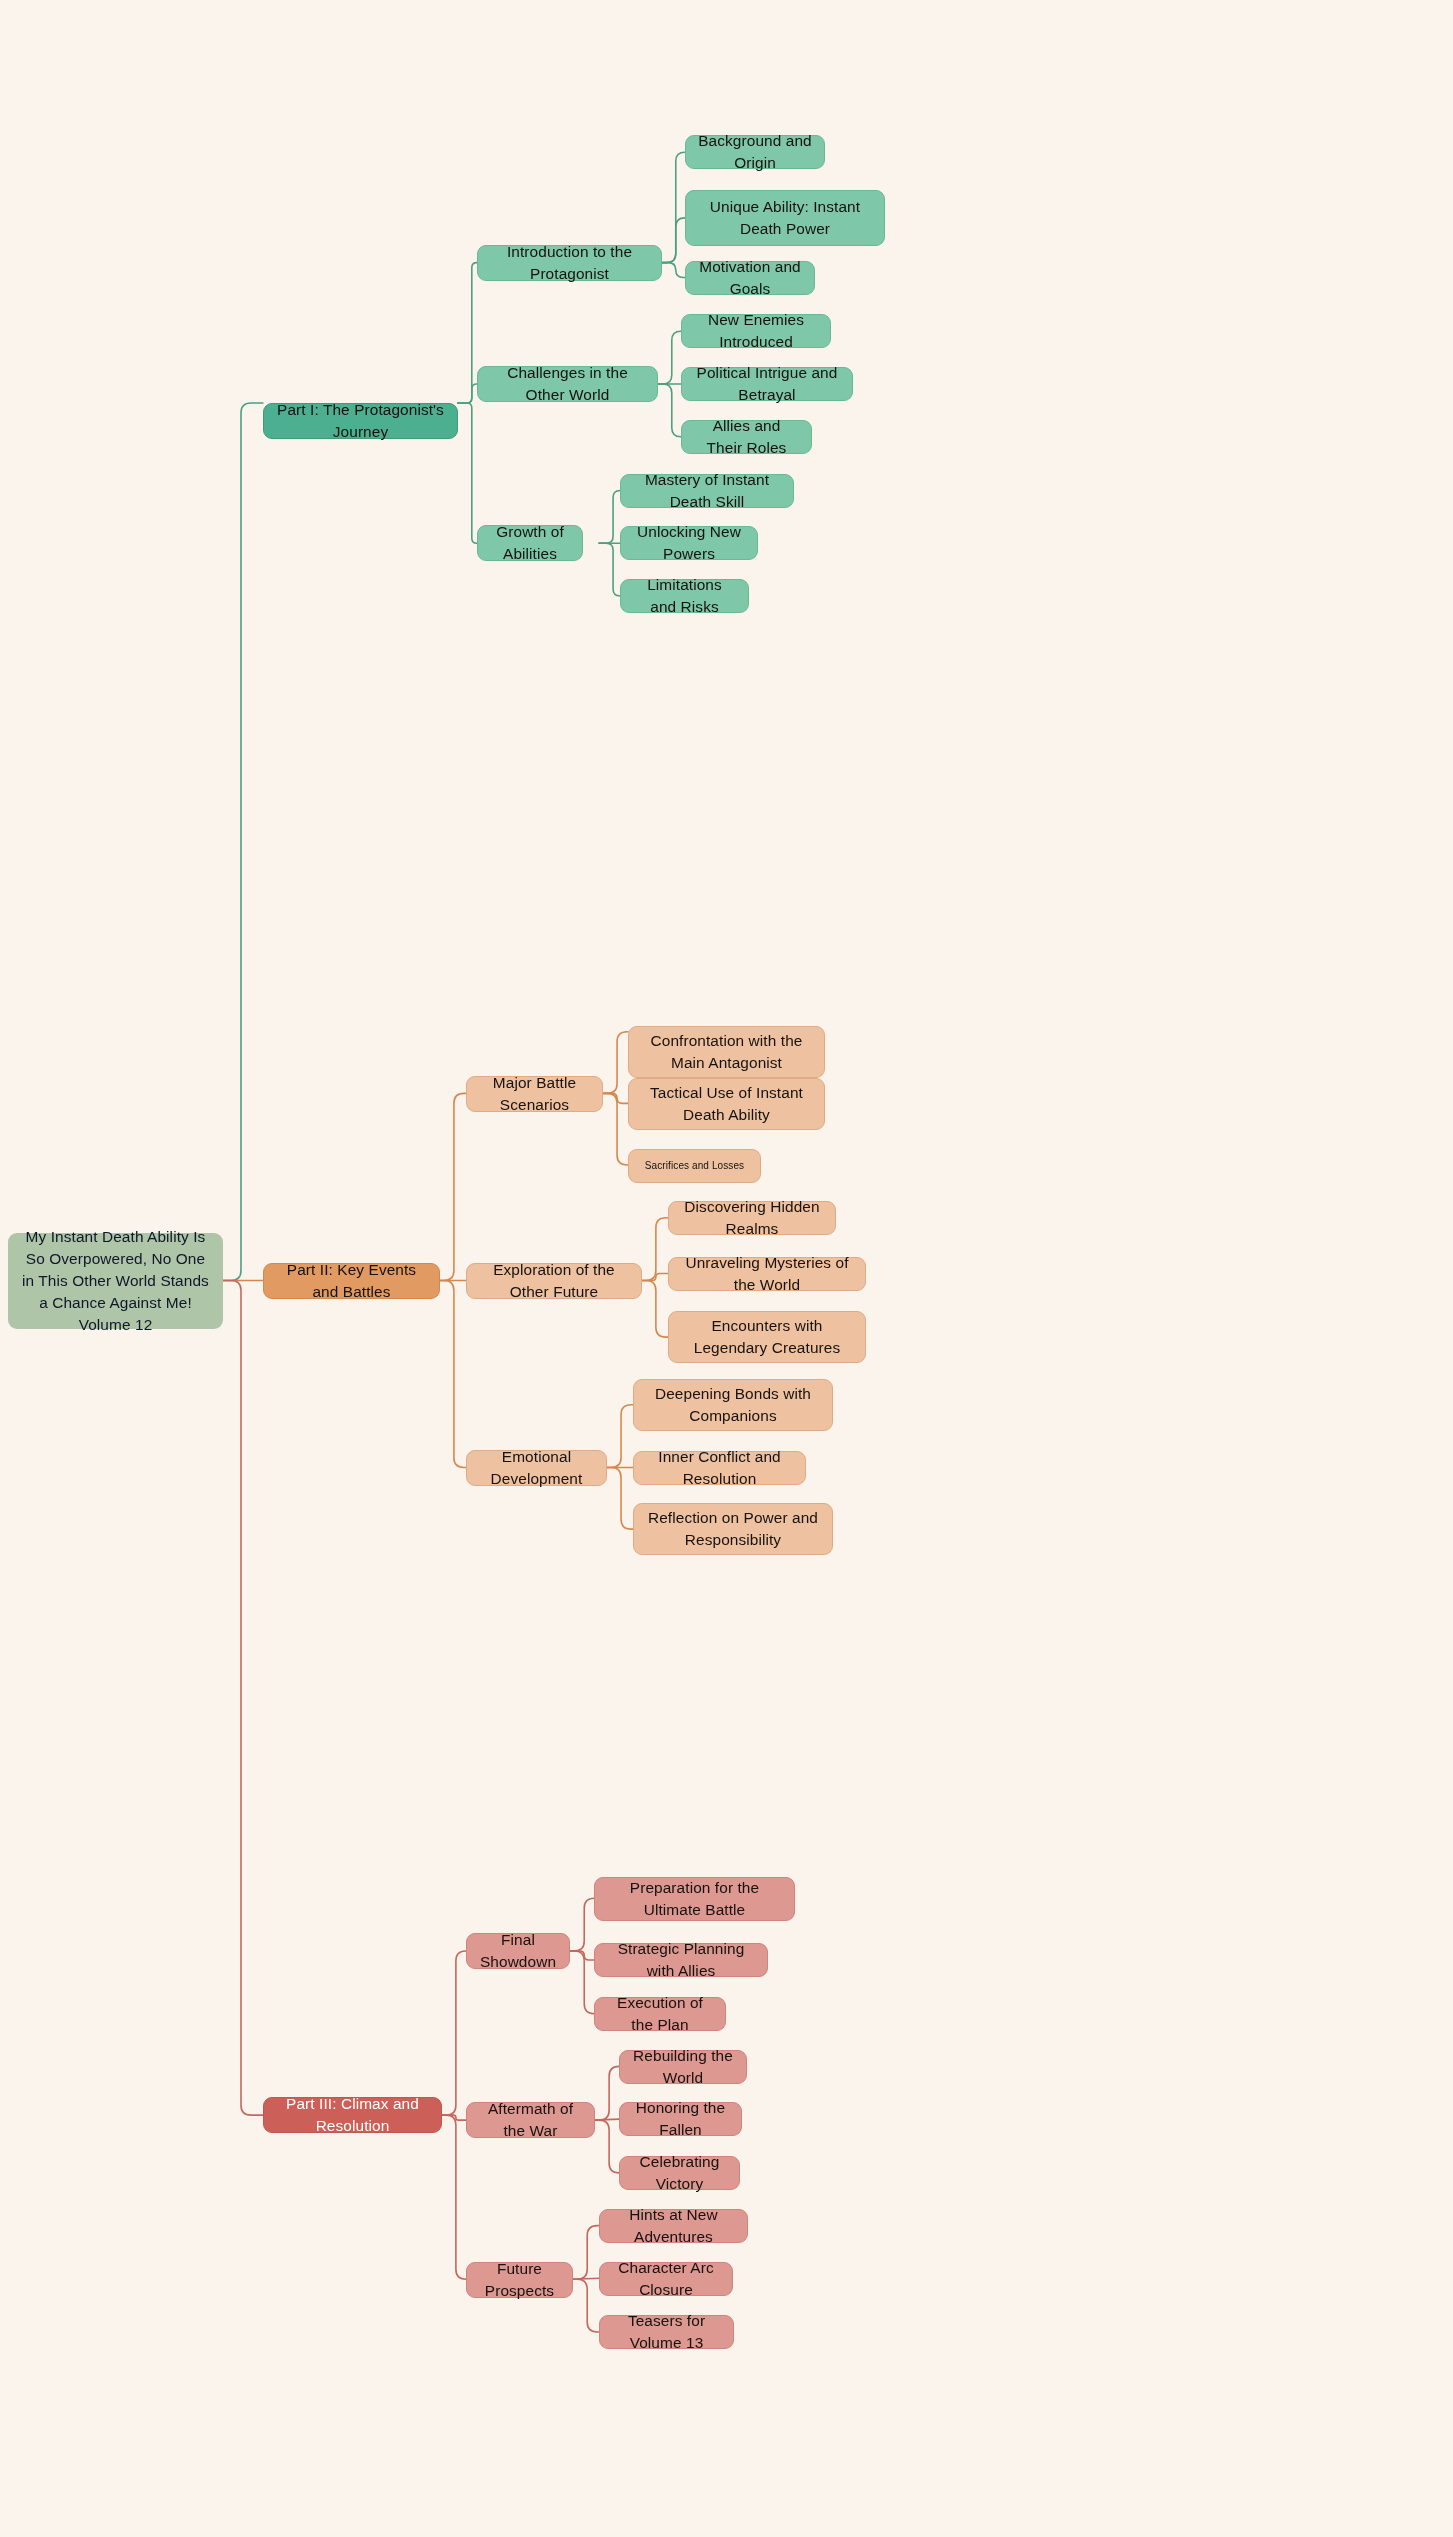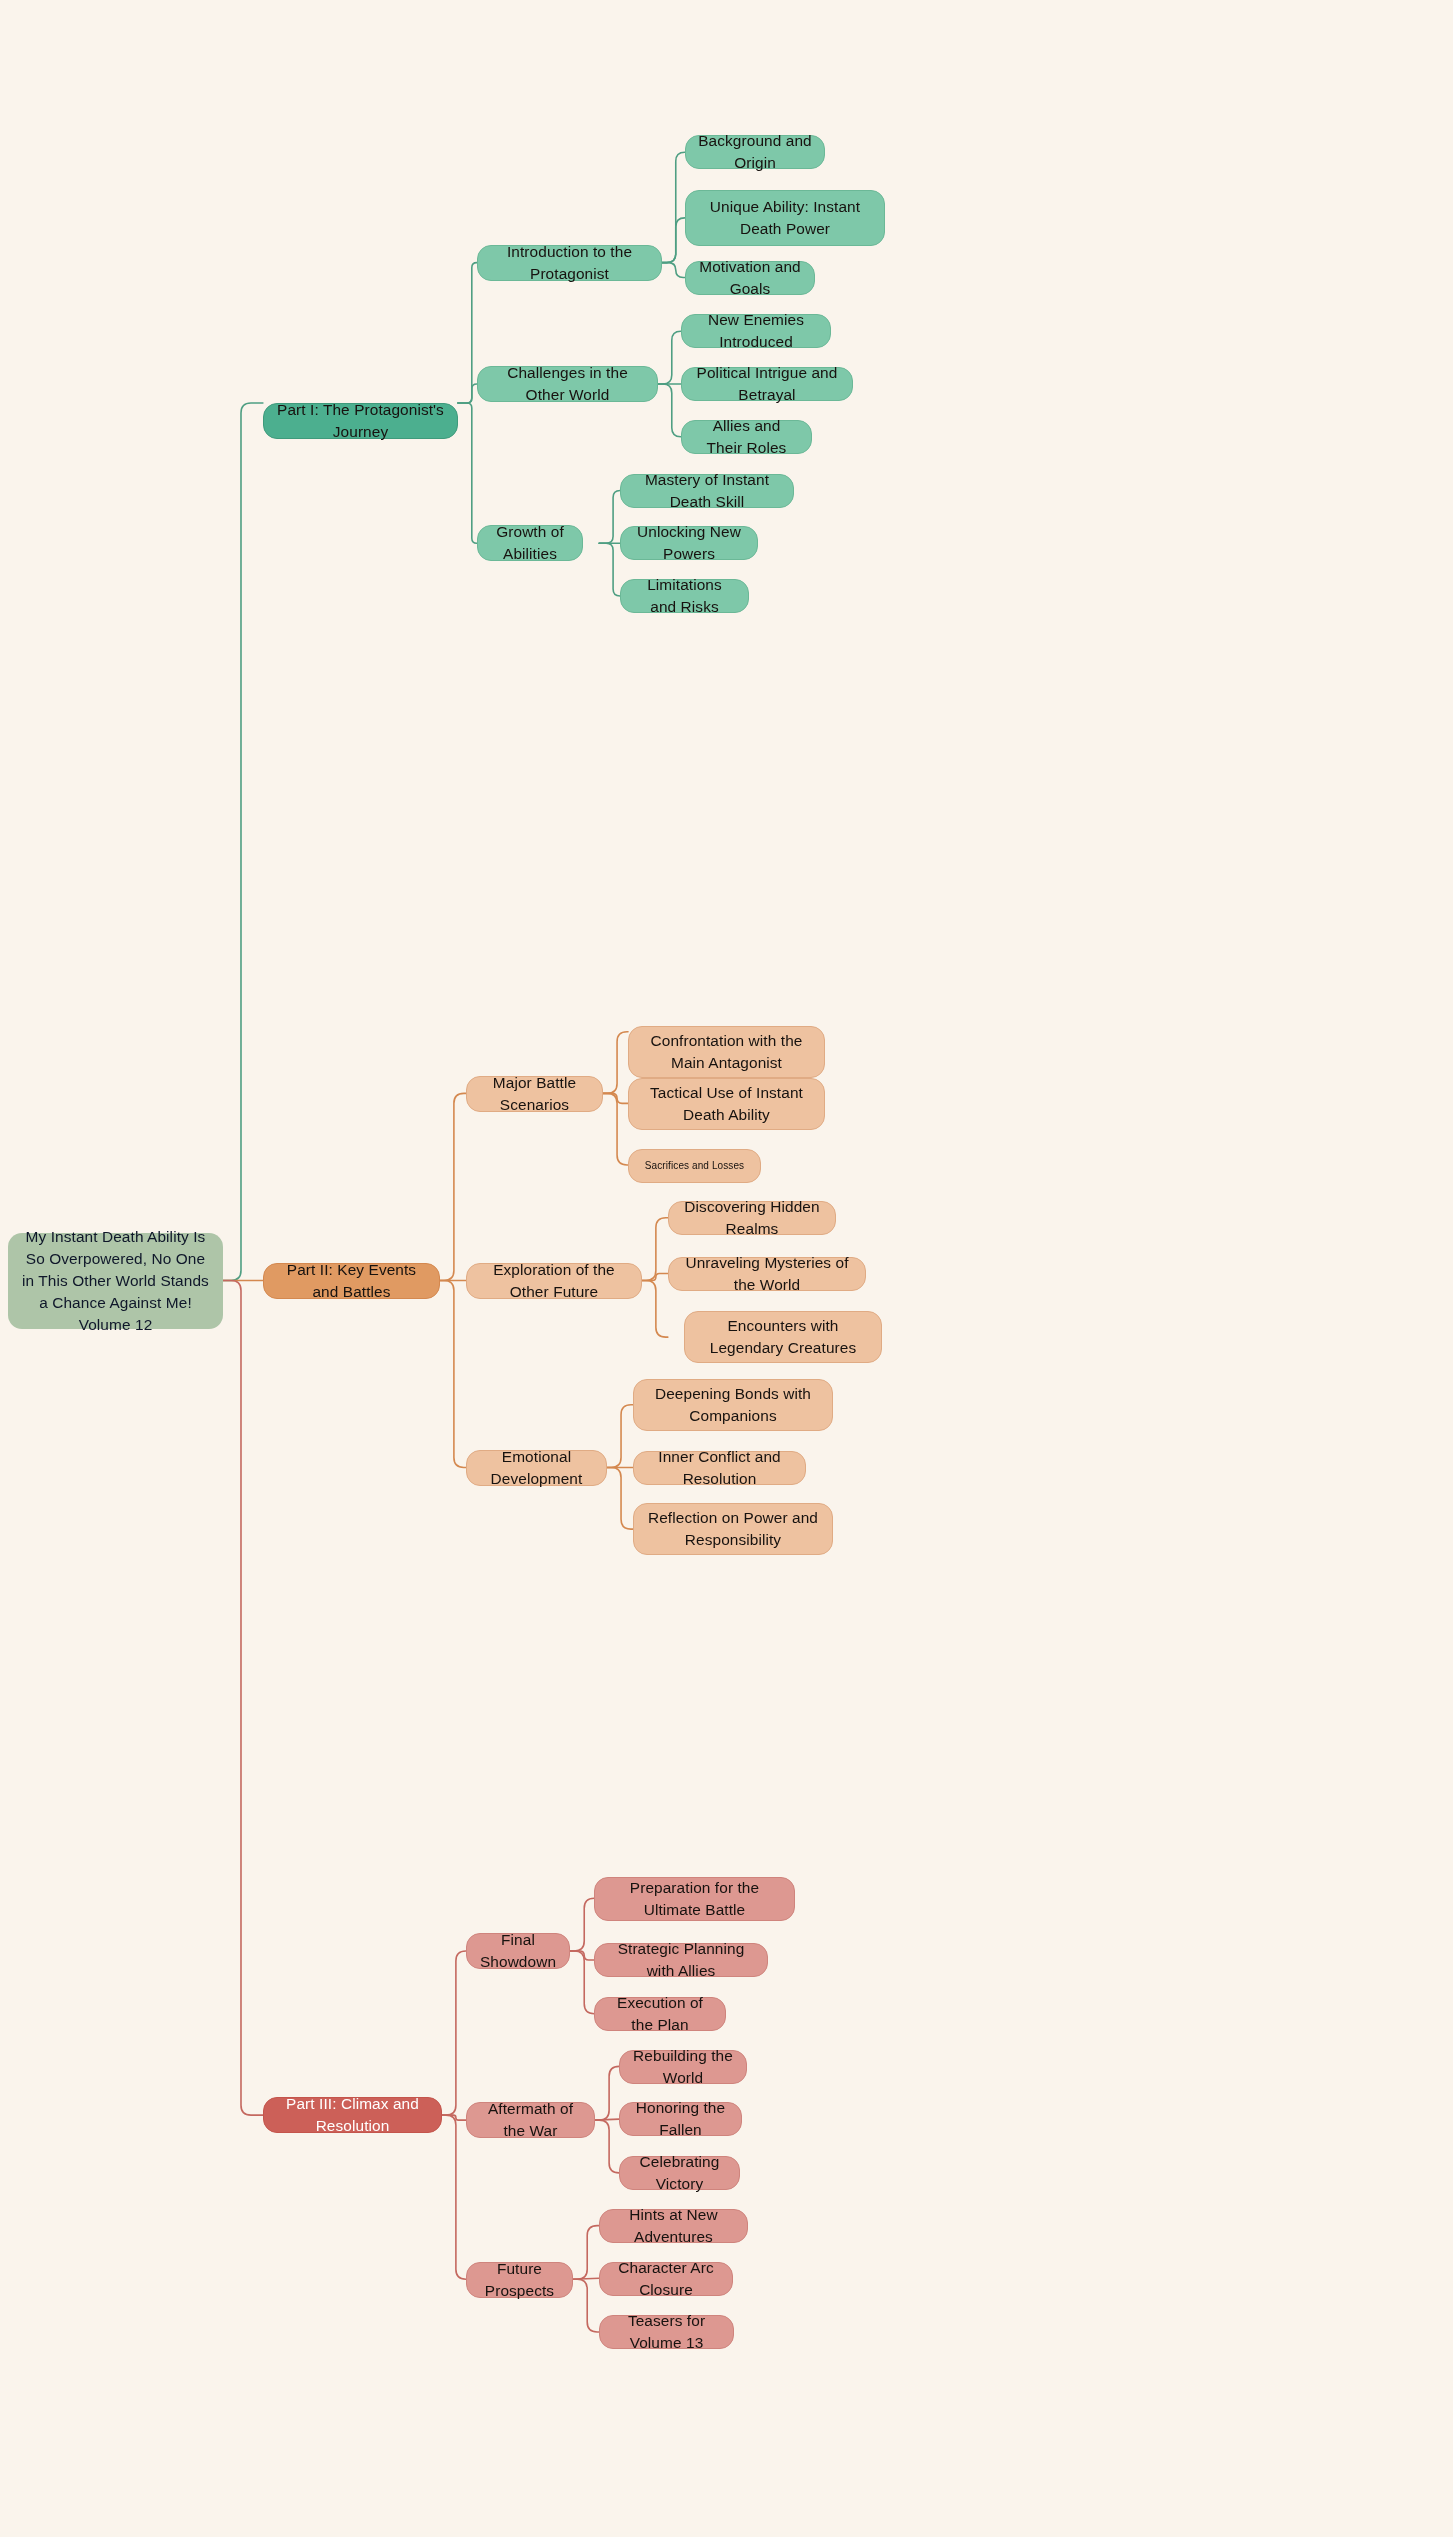--- a/index.html
+++ b/index.html
@@ -27,21 +27,21 @@
     height: 2537px;
     pointer-events: none;
   }
   .node {
     position: absolute;
     box-sizing: border-box;
     display: flex;
     align-items: center;
     justify-content: center;
     text-align: center;
-    border-radius: 14px;
+    border-radius: 9px;
     line-height: 1.42;
     padding: 16px 12px;
     color: #17120f;
     font-size: 15.4px;
     letter-spacing: 0.1px;
   }
   .node-label {
     display: block;
     width: 100%;
   }
@@ -151,21 +151,21 @@
       </div>
       <div class="node" style="left: 466px; top: 1263px; width: 176px; height: 36px; background: rgb(238, 194, 160); color: rgb(23, 18, 15); font-size: 15.4px; border: 1px solid rgb(224, 171, 132);">
         <span class="node-label">Exploration of the Other Future</span>
       </div>
       <div class="node" style="left: 668px; top: 1201px; width: 168px; height: 34px; background: rgb(238, 194, 160); color: rgb(23, 18, 15); font-size: 15.4px; border: 1px solid rgb(224, 171, 132);">
         <span class="node-label">Discovering Hidden Realms</span>
       </div>
       <div class="node" style="left: 668px; top: 1257px; width: 198px; height: 34px; background: rgb(238, 194, 160); color: rgb(23, 18, 15); font-size: 15.4px; border: 1px solid rgb(224, 171, 132);">
         <span class="node-label">Unraveling Mysteries of the World</span>
       </div>
-      <div class="node" style="left: 684px; top: 1311px; width: 198px; height: 52px; background: rgb(238, 194, 160); color: rgb(23, 18, 15); font-size: 15.4px; border: 1px solid rgb(224, 171, 132);">
+      <div class="node" style="left: 668px; top: 1311px; width: 198px; height: 52px; background: rgb(238, 194, 160); color: rgb(23, 18, 15); font-size: 15.4px; border: 1px solid rgb(224, 171, 132);">
         <span class="node-label">Encounters with Legendary Creatures</span>
       </div>
       <div class="node" style="left: 466px; top: 1450px; width: 141px; height: 36px; background: rgb(238, 194, 160); color: rgb(23, 18, 15); font-size: 15.4px; border: 1px solid rgb(224, 171, 132);">
         <span class="node-label">Emotional Development</span>
       </div>
       <div class="node" style="left: 633px; top: 1379px; width: 200px; height: 52px; background: rgb(238, 194, 160); color: rgb(23, 18, 15); font-size: 15.4px; border: 1px solid rgb(224, 171, 132);">
         <span class="node-label">Deepening Bonds with Companions</span>
       </div>
       <div class="node" style="left: 633px; top: 1451px; width: 173px; height: 20px; background: rgb(238, 194, 160); color: rgb(23, 18, 15); font-size: 15.4px; border: 1px solid rgb(224, 171, 132);">
         <span class="node-label">Inner Conflict and Resolution</span>

